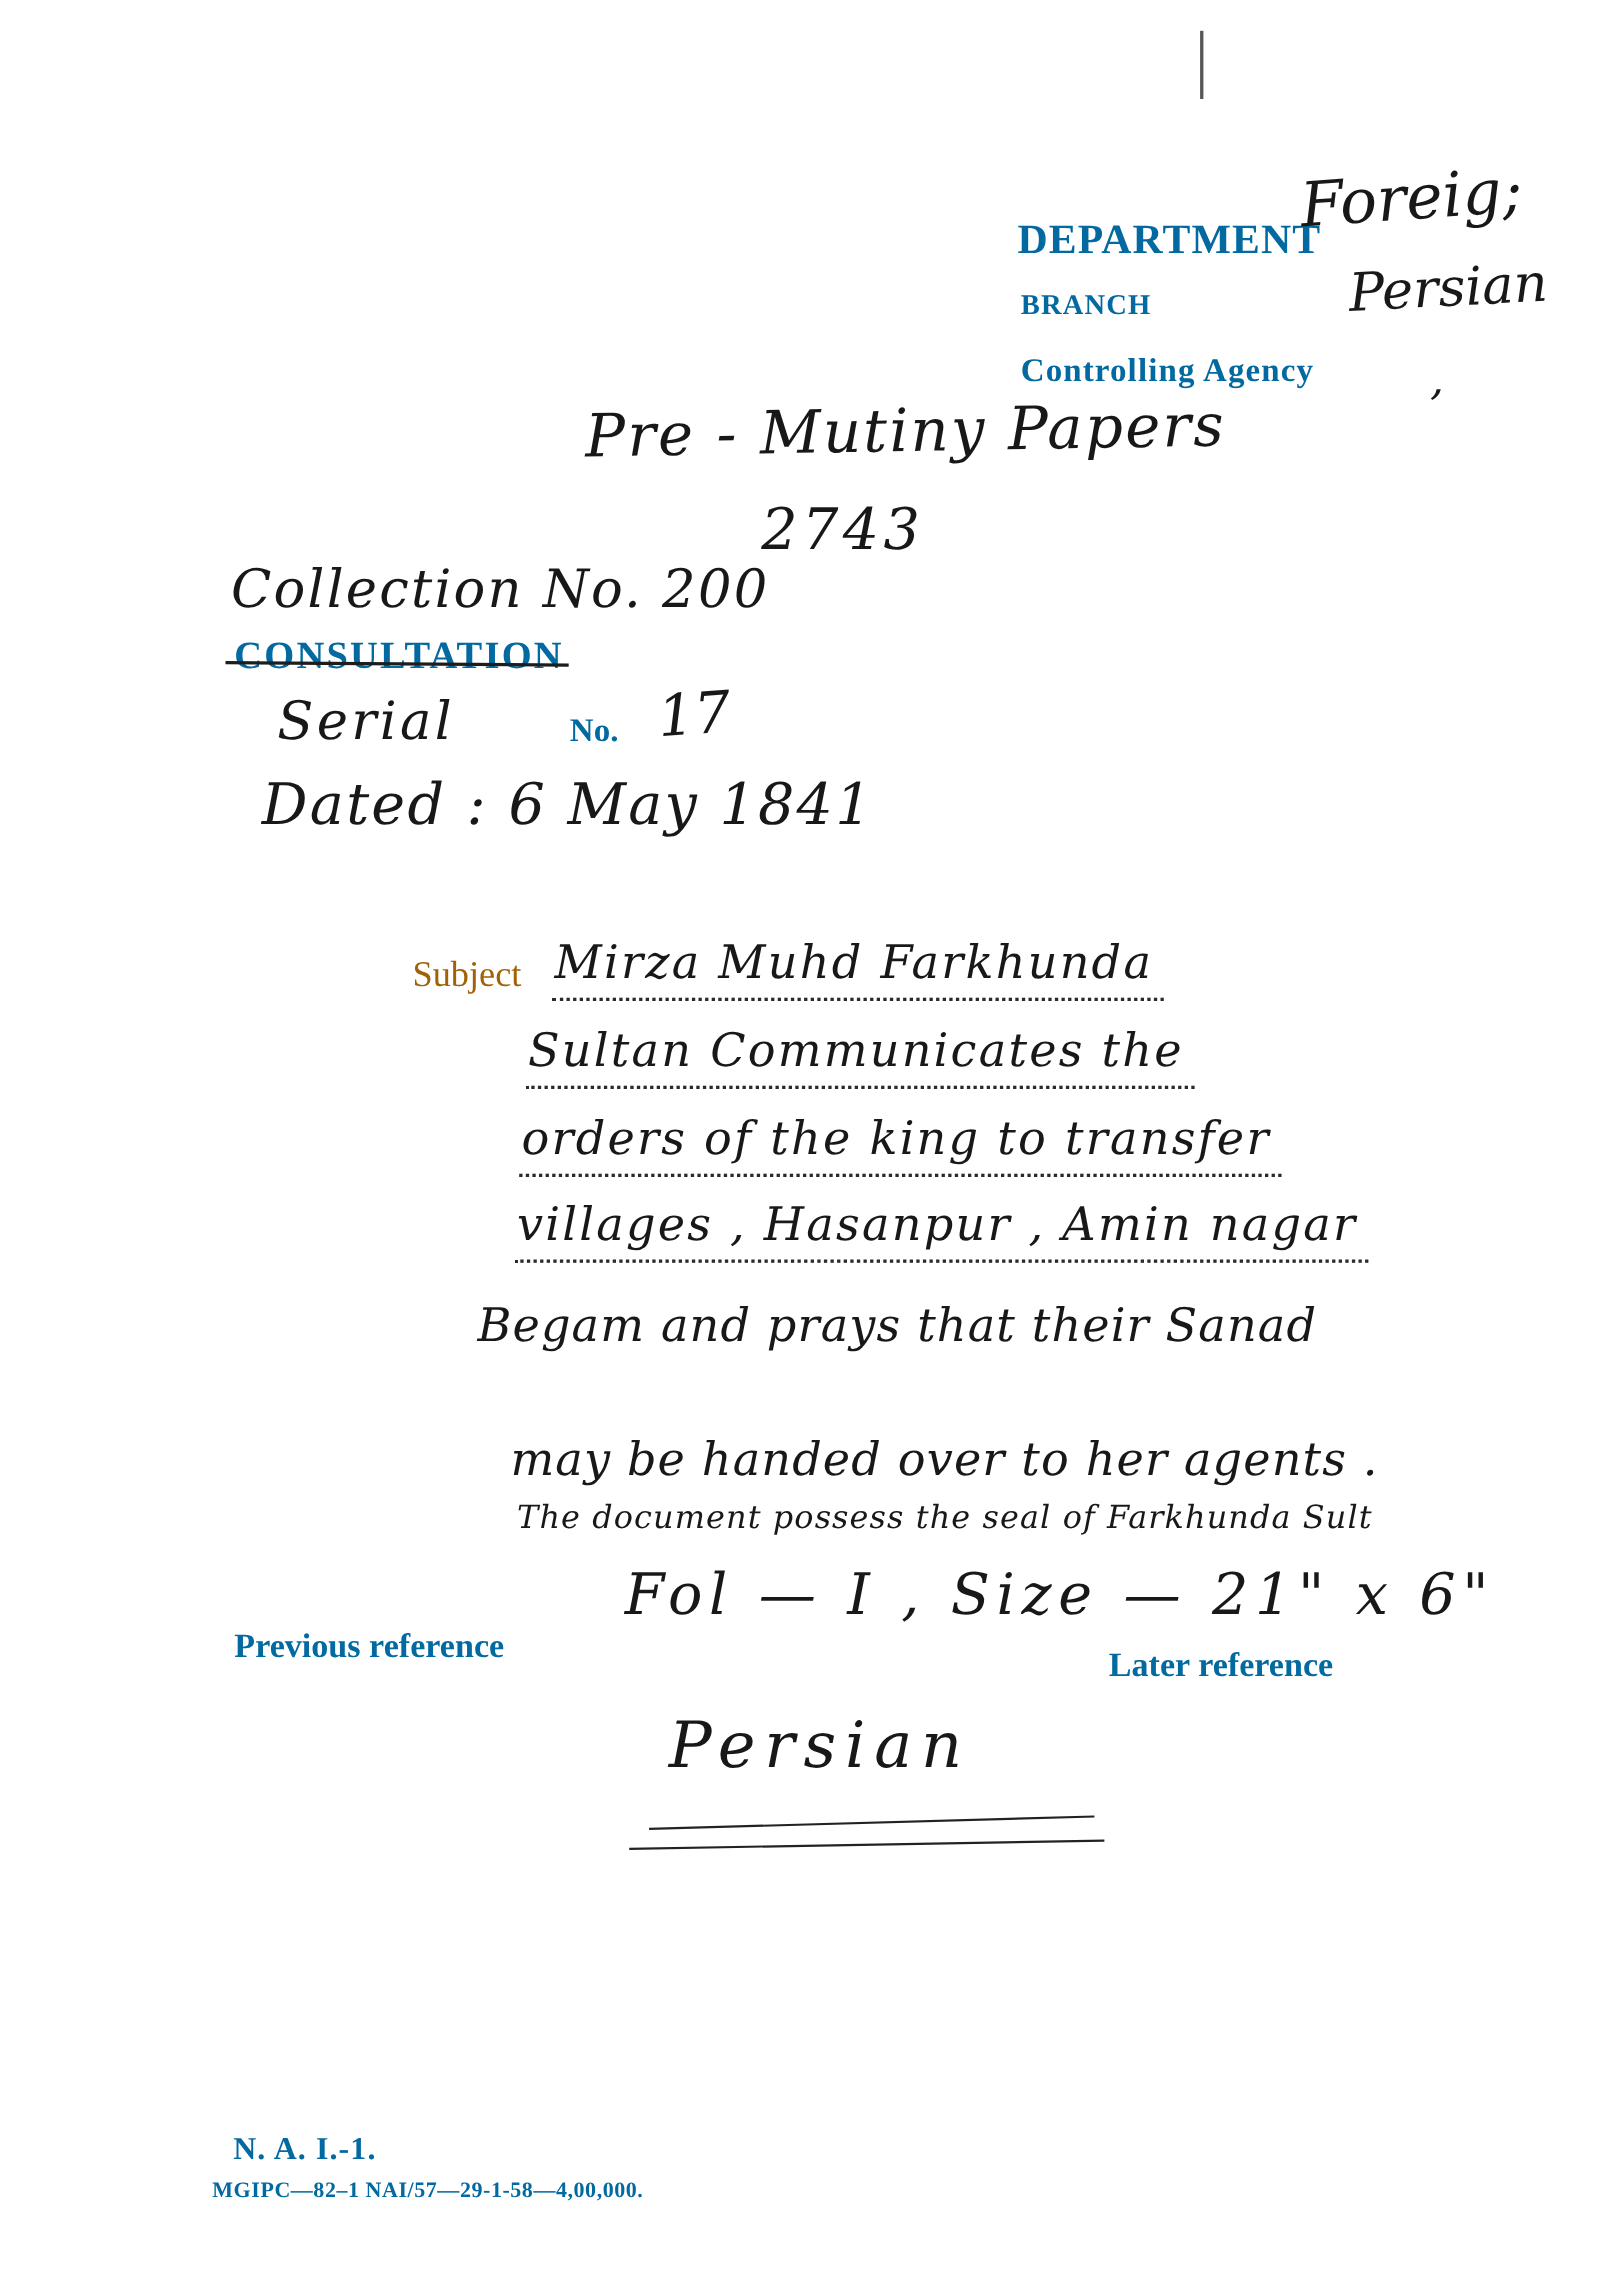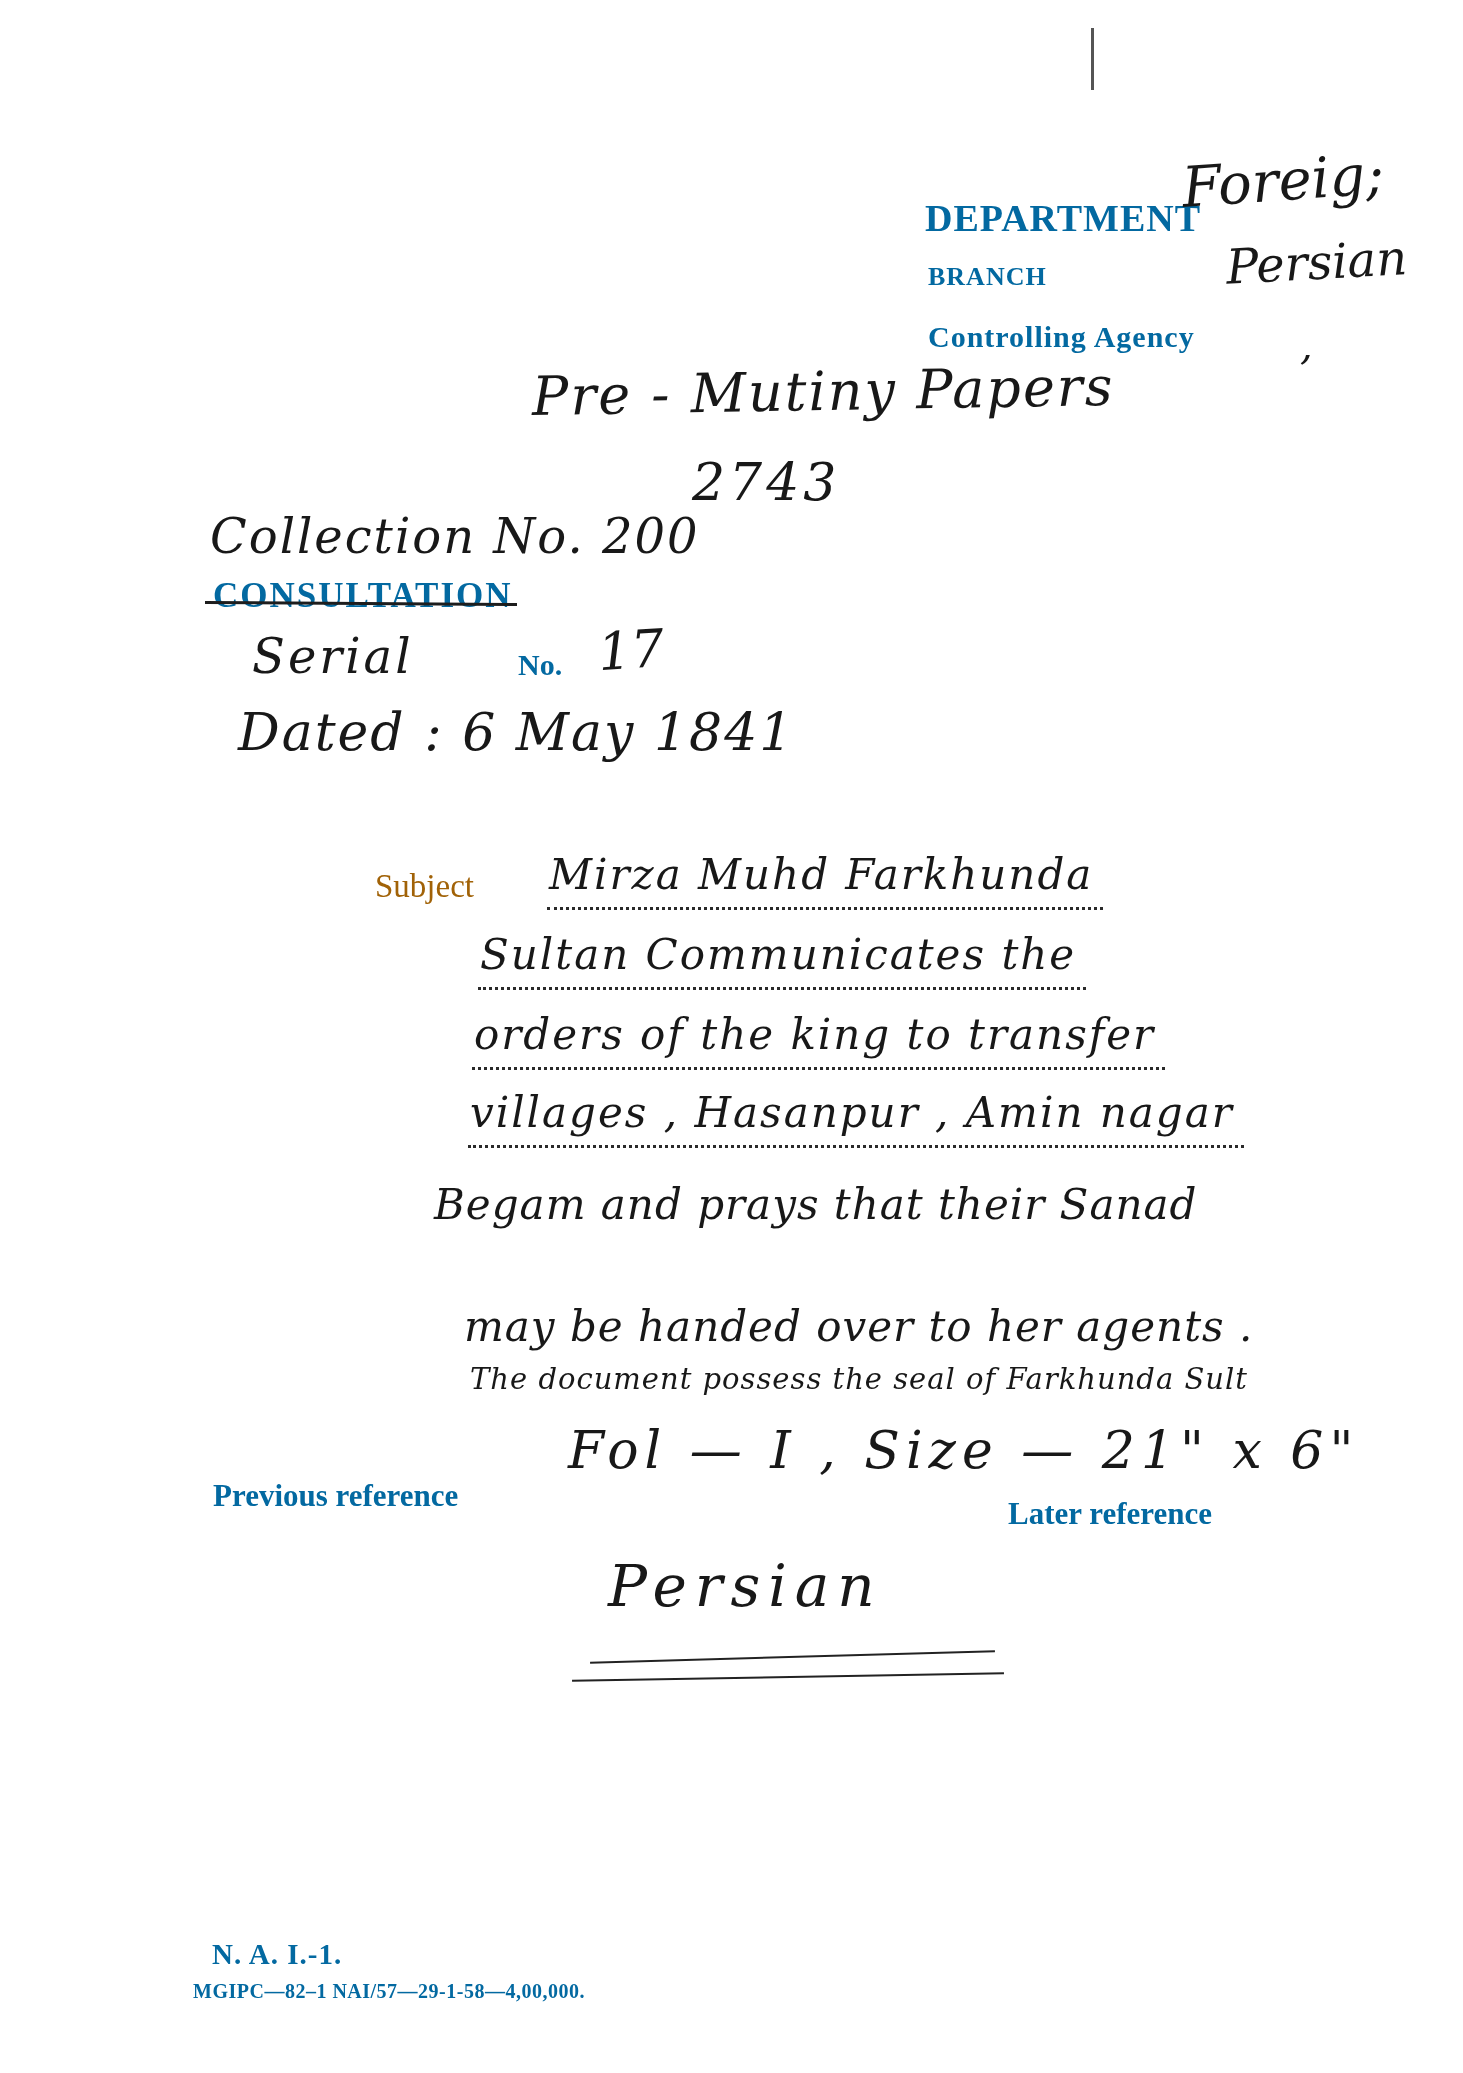--- a/index.html
+++ b/index.html
@@ -45,21 +45,21 @@
   <div class="strike" style="left:205px;top:602px;width:312px;transform:rotate(0.4deg);"></div>
 
   <div class="abs hand" style="left:252px;top:628px;font-size:48px;letter-spacing:3px;">Serial</div>
   <div class="abs printed" style="left:518px;top:648px;font-size:30px;">No.</div>
   <div class="abs hand" style="left:598px;top:620px;font-size:52px;transform:rotate(-4deg);">17</div>
 
   <div class="abs hand" style="left:238px;top:702px;font-size:52px;letter-spacing:2px;">Dated :  6 May 1841</div>
 
   <div class="abs printed-reg" style="left:375px;top:868px;font-size:33px;">Subject</div>
 
-  <div class="abs hand subj" style="left:502px;top:850px;font-size:42px;letter-spacing:2px;margin-left:45px;">Mirza   Muhd   Farkhunda</div>
+  <div class="abs hand subj" style="left:502px;top:850px;font-size:42px;letter-spacing:2px;">Mirza   Muhd   Farkhunda</div>
   <div class="abs hand subj" style="left:478px;top:930px;font-size:42px;letter-spacing:2px;">Sultan   Communicates   the</div>
   <div class="abs hand subj" style="left:472px;top:1010px;font-size:42px;letter-spacing:2px;">orders  of  the  king  to  transfer</div>
   <div class="abs hand subj" style="left:468px;top:1088px;font-size:42px;letter-spacing:2px;">villages ,  Hasanpur ,  Amin nagar</div>
   <div class="abs hand subj-plain" style="left:432px;top:1180px;font-size:42px;letter-spacing:1px;">Begam  and  prays  that  their  Sanad</div>
   <div class="abs hand subj-plain" style="left:462px;top:1302px;font-size:42px;letter-spacing:1px;">may  be  handed  over  to  her  agents .</div>
   <div class="abs hand subj-plain" style="left:468px;top:1362px;font-size:29px;letter-spacing:1px;">The document   possess   the  seal  of  Farkhunda  Sult</div>
 
   <div class="abs hand" style="left:568px;top:1420px;font-size:52px;letter-spacing:6px;">Fol — I ,  Size — 21" x 6"</div>
 
   <div class="abs printed" style="left:213px;top:1478px;font-size:31px;">Previous reference</div>

